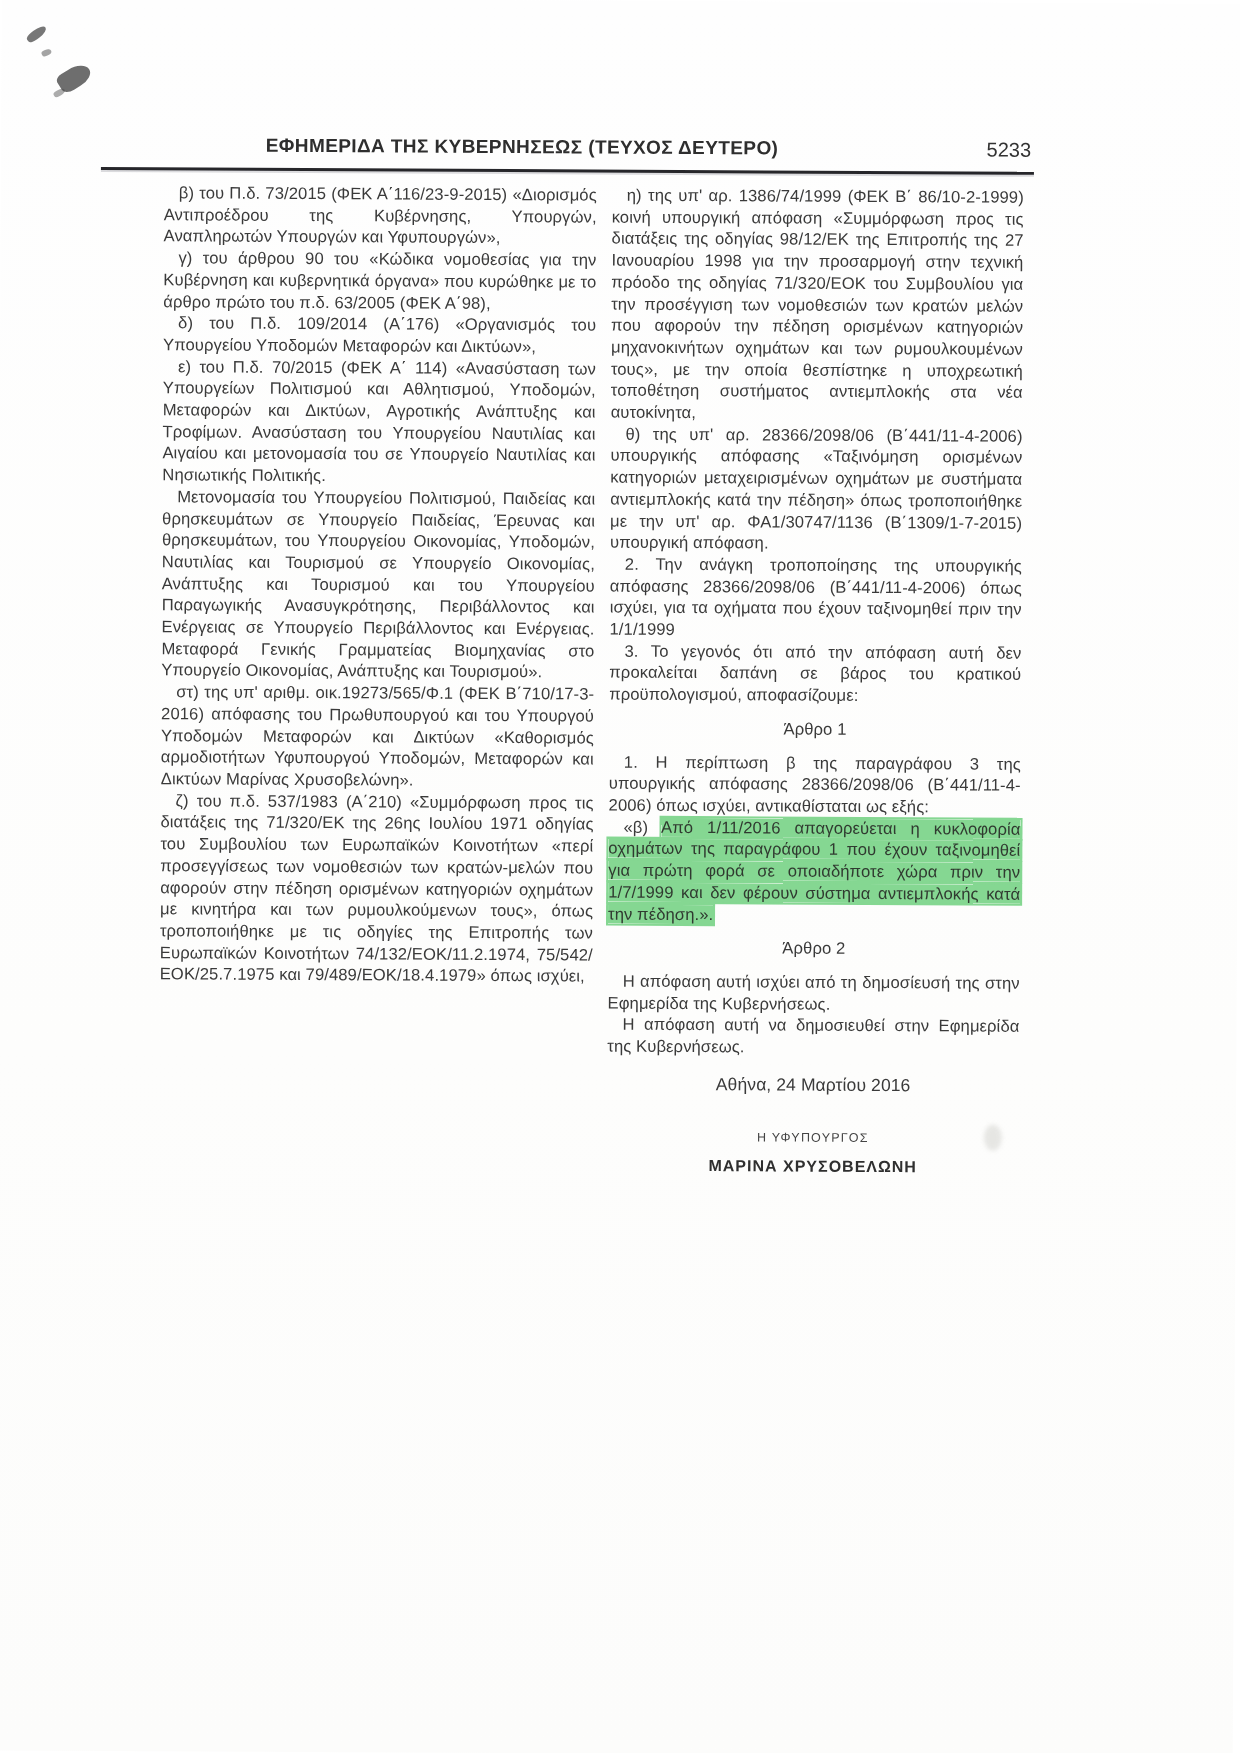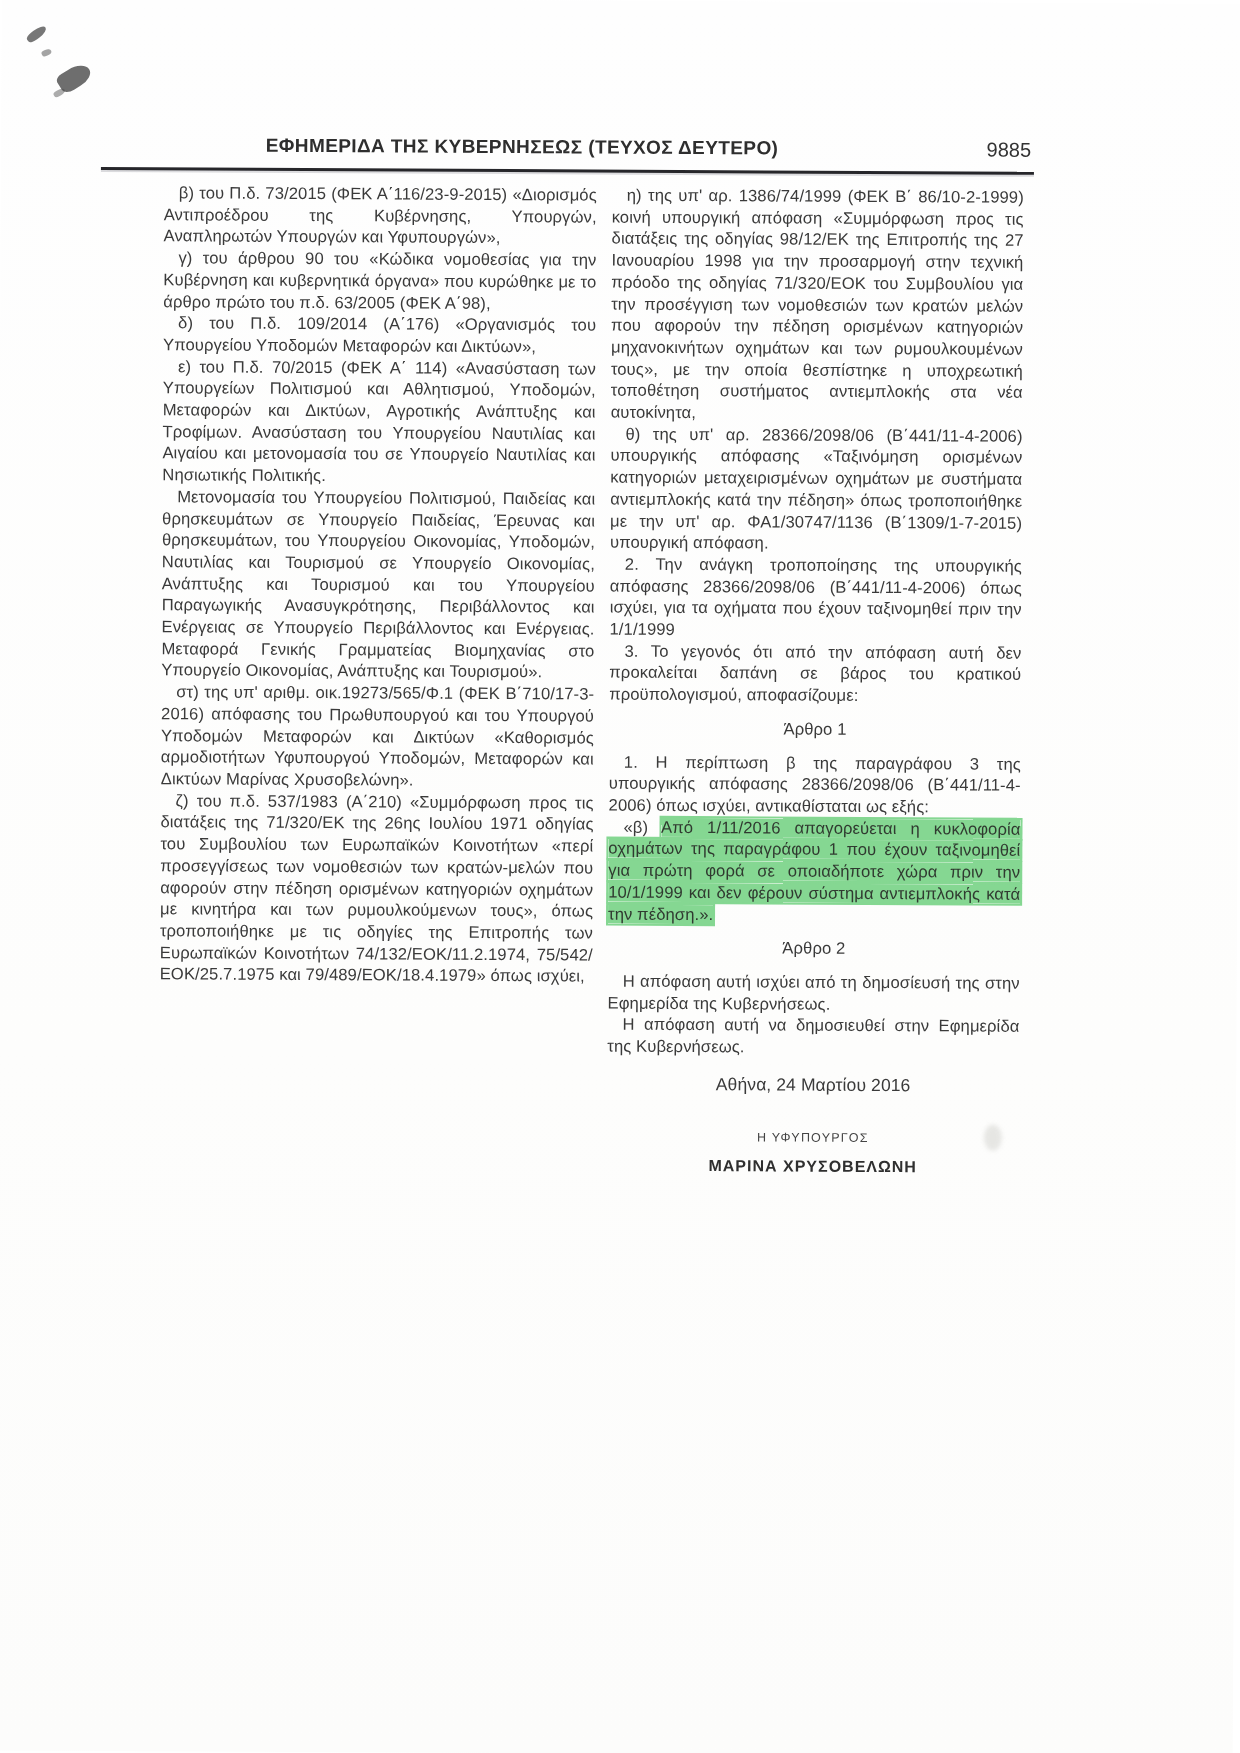--- a/index.html
+++ b/index.html
@@ -71,21 +71,21 @@
 <div class="scan-page">
 
   <div class="smudge s1"></div>
   <div class="smudge s2"></div>
   <div class="smudge s3"></div>
   <div class="smudge s4"></div>
   <div class="edge-mark"></div>
 
   <div class="header">
     <div class="title">ΕΦΗΜΕΡΙΔΑ ΤΗΣ ΚΥΒΕΡΝΗΣΕΩΣ (ΤΕΥΧΟΣ ΔΕΥΤΕΡΟ)</div>
-    <div class="pageno">9885</div>
+    <div class="pageno">5233</div>
   </div>
   <div class="header-rule"></div>
 
   <div class="col col-left">
     <p>β) του Π.δ. 73/2015 (ΦΕΚ Α΄116/23-9-2015) «Διορισμός Αντιπροέδρου της Κυβέρνησης, Υπουργών, Αναπληρωτών Υπουργών και Υφυπουργών»,</p>
     <p>γ) του άρθρου 90 του «Κώδικα νομοθεσίας για την Κυβέρνηση και κυβερνητικά όργανα» που κυρώθηκε με το άρθρο πρώτο του π.δ. 63/2005 (ΦΕΚ Α΄98),</p>
     <p>δ) του Π.δ. 109/2014 (Α΄176) «Οργανισμός του Υπουργείου Υποδομών Μεταφορών και Δικτύων»,</p>
     <p>ε) του Π.δ. 70/2015 (ΦΕΚ Α΄ 114) «Ανασύσταση των Υπουργείων Πολιτισμού και Αθλητισμού, Υποδομών, Μεταφορών και Δικτύων, Αγροτικής Ανάπτυξης και Τροφίμων. Ανασύσταση του Υπουργείου Ναυτιλίας και Αιγαίου και μετονομασία του σε Υπουργείο Ναυτιλίας και Νησιωτικής Πολιτικής.</p>
     <p>Μετονομασία του Υπουργείου Πολιτισμού, Παιδείας και θρησκευμάτων σε Υπουργείο Παιδείας, Έρευνας και θρησκευμάτων, του Υπουργείου Οικονομίας, Υποδομών, Ναυτιλίας και Τουρισμού σε Υπουργείο Οικονομίας, Ανάπτυξης και Τουρισμού και του Υπουργείου Παραγωγικής Ανασυγκρότησης, Περιβάλλοντος και Ενέργειας σε Υπουργείο Περιβάλλοντος και Ενέργειας. Μεταφορά Γενικής Γραμματείας Βιομηχανίας στο Υπουργείο Οικονομίας, Ανάπτυξης και Τουρισμού».</p>
     <p>στ) της υπ' αριθμ. οικ.19273/565/Φ.1 (ΦΕΚ Β΄710/17-3-2016) απόφασης του Πρωθυπουργού και του Υπουργού Υποδομών Μεταφορών και Δικτύων «Καθορισμός αρμοδιοτήτων Υφυπουργού Υποδομών, Μεταφορών και Δικτύων Μαρίνας Χρυσοβελώνη».</p>
@@ -93,21 +93,21 @@
   </div>
 
   <div class="col col-right">
     <p>η) της υπ' αρ. 1386/74/1999 (ΦΕΚ Β΄ 86/10-2-1999) κοινή υπουργική απόφαση «Συμμόρφωση προς τις διατάξεις της οδηγίας 98/12/ΕΚ της Επιτροπής της 27 Ιανουαρίου 1998 για την προσαρμογή στην τεχνική πρόοδο της οδηγίας 71/320/ΕΟΚ του Συμβουλίου για την προσέγγιση των νομοθεσιών των κρατών μελών που αφορούν την πέδηση ορισμένων κατηγοριών μηχανοκινήτων οχημάτων και των ρυμουλκουμένων τους», με την οποία θεσπίστηκε η υποχρεωτική τοποθέτηση συστήματος αντιεμπλοκής στα νέα αυτοκίνητα,</p>
     <p>θ) της υπ' αρ. 28366/2098/06 (Β΄441/11-4-2006) υπουργικής απόφασης «Ταξινόμηση ορισμένων κατηγοριών μεταχειρισμένων οχημάτων με συστήματα αντιεμπλοκής κατά την πέδηση» όπως τροποποιήθηκε με την υπ' αρ. ΦΑ1/30747/1136 (Β΄1309/1-7-2015) υπουργική απόφαση.</p>
     <p>2. Την ανάγκη τροποποίησης της υπουργικής απόφασης 28366/2098/06 (Β΄441/11-4-2006) όπως ισχύει, για τα οχήματα που έχουν ταξινομηθεί πριν την 1/1/1999</p>
     <p>3. Το γεγονός ότι από την απόφαση αυτή δεν προκαλείται δαπάνη σε βάρος του κρατικού προϋπολογισμού, αποφασίζουμε:</p>
 
     <p class="article-heading">Άρθρο 1</p>
     <p>1. Η περίπτωση β της παραγράφου 3 της υπουργικής απόφασης 28366/2098/06 (Β΄441/11-4-2006) όπως ισχύει, αντικαθίσταται ως εξής:</p>
-    <p><span>«β) </span><span class="hl">Από 1/11/2016 απαγορεύεται η κυκλοφορία οχημάτων της παραγράφου 1 που έχουν ταξινομηθεί για πρώτη φορά σε οποιαδήποτε χώρα πριν την 10/1/1999 και δεν φέρουν σύστημα αντιεμπλοκής κατά την πέδηση.».</span></p>
+    <p><span>«β) </span><span class="hl">Από 1/11/2016 απαγορεύεται η κυκλοφορία οχημάτων της παραγράφου 1 που έχουν ταξινομηθεί για πρώτη φορά σε οποιαδήποτε χώρα πριν την 1/7/1999 και δεν φέρουν σύστημα αντιεμπλοκής κατά την πέδηση.».</span></p>
 
     <p class="article-heading">Άρθρο 2</p>
     <p>Η απόφαση αυτή ισχύει από τη δημοσίευσή της στην Εφημερίδα της Κυβερνήσεως.</p>
     <p>Η απόφαση αυτή να δημοσιευθεί στην Εφημερίδα της Κυβερνήσεως.</p>
 
     <div class="sig-block">
       <p class="sig-date">Αθήνα, 24 Μαρτίου 2016</p>
       <p class="sig-title">Η ΥΦΥΠΟΥΡΓΟΣ</p>
       <p class="sig-name">ΜΑΡΙΝΑ ΧΡΥΣΟΒΕΛΩΝΗ</p>
     </div>

